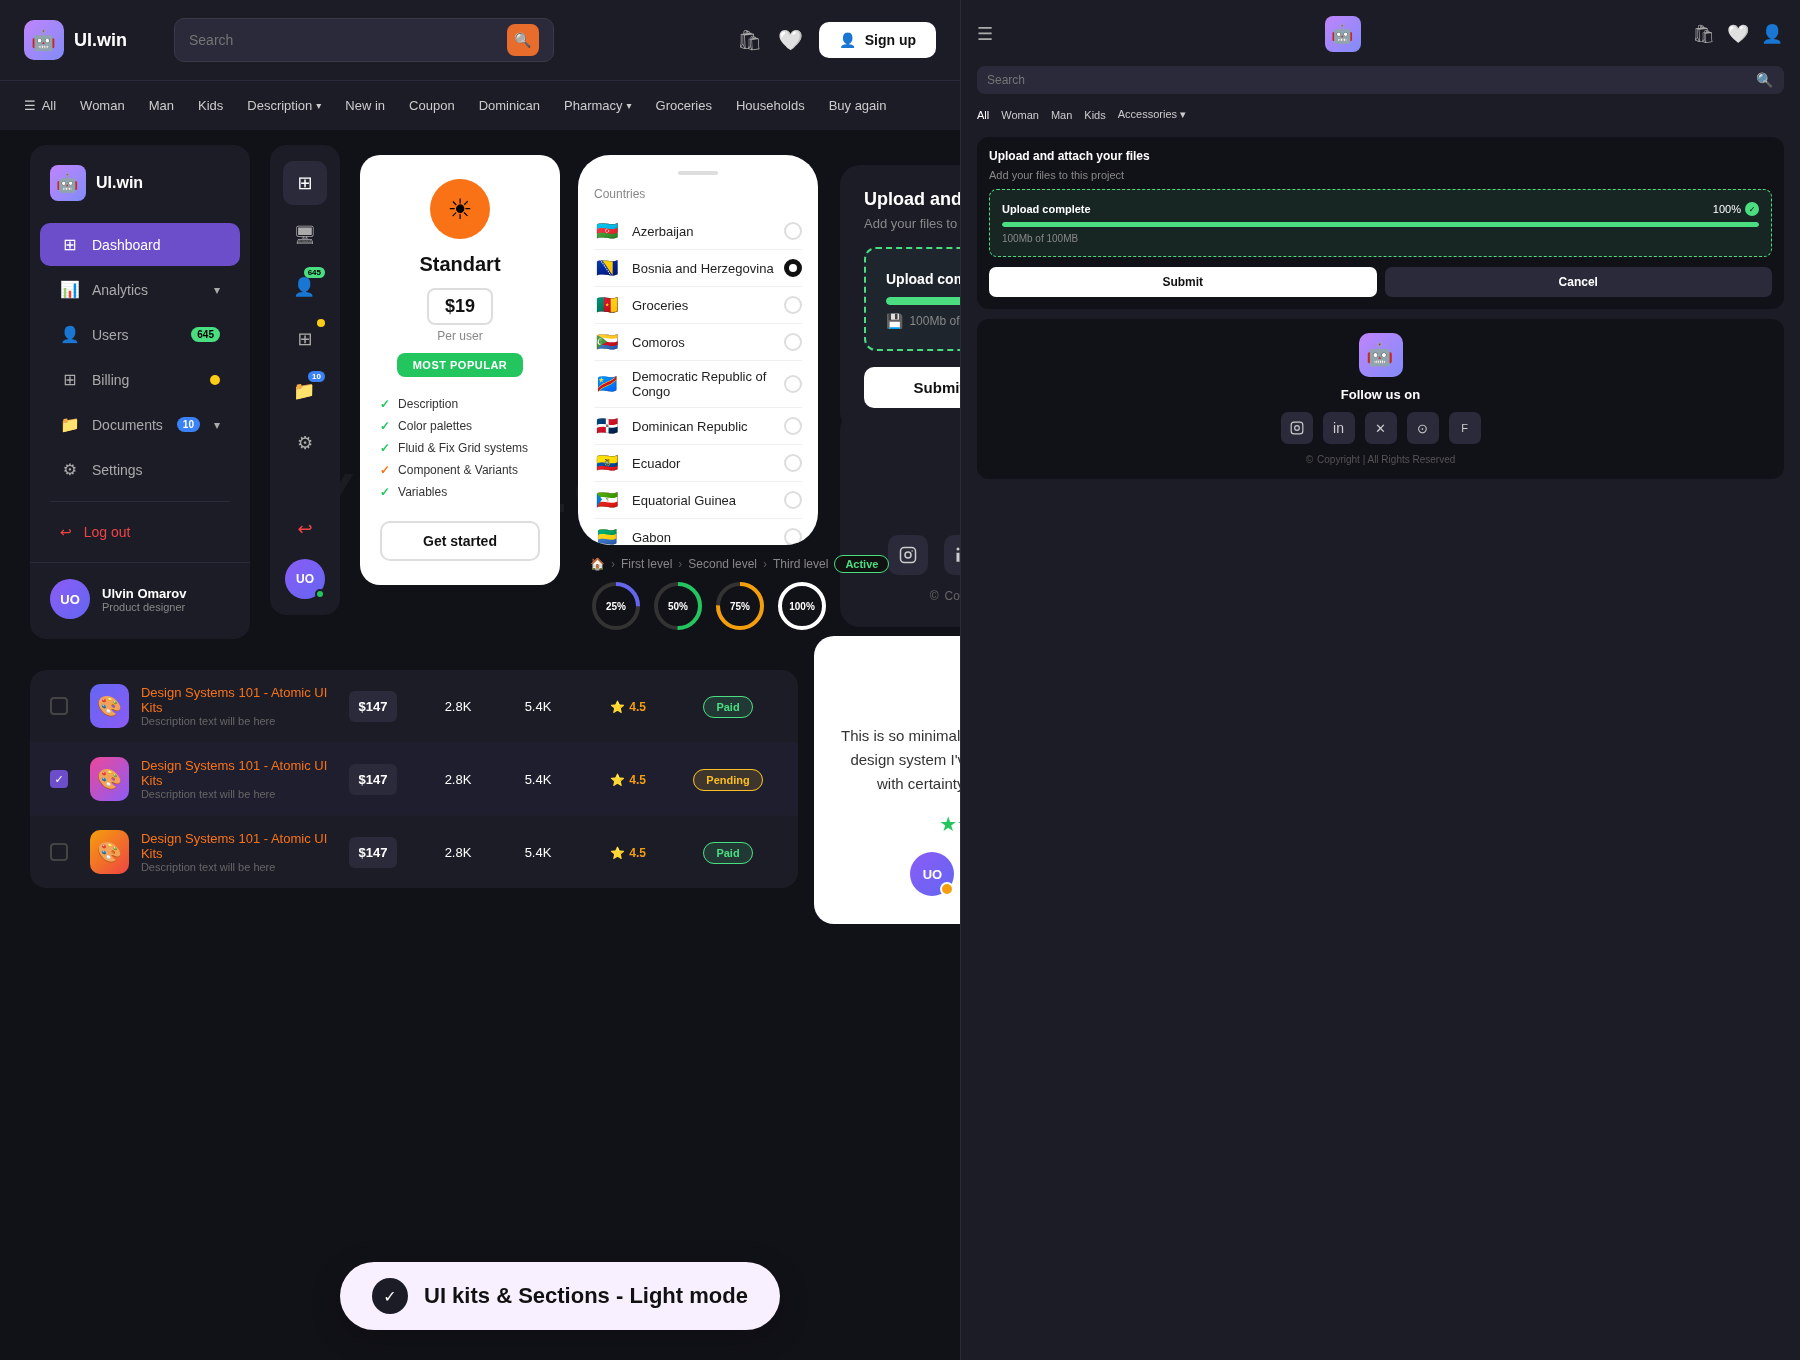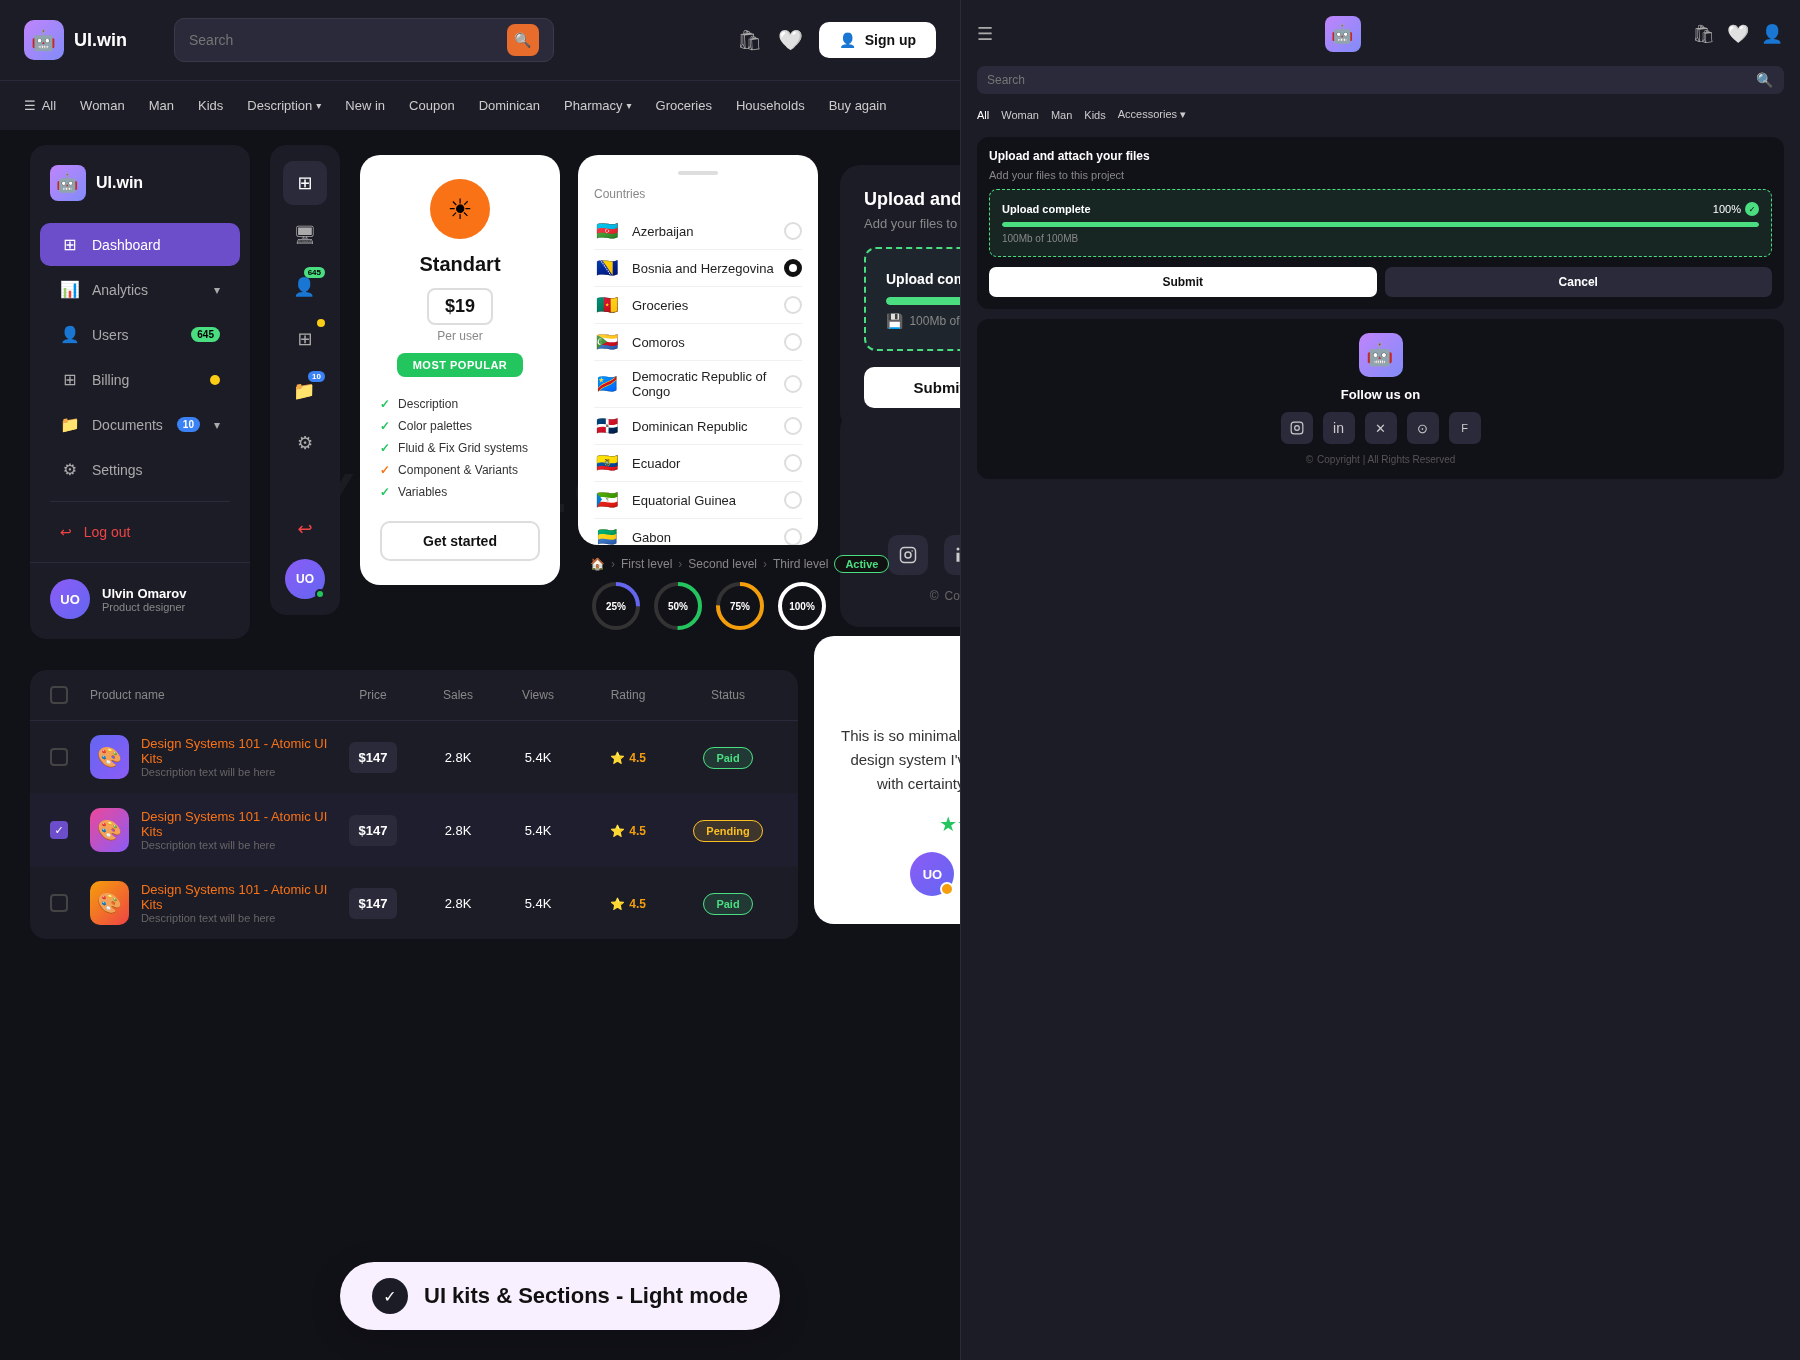--- a/index.html
+++ b/index.html
@@ -372,21 +372,21 @@
       width: 100%;
       font-size: 14px;
       font-weight: 600;
       cursor: pointer;
       color: #111;
     }
 
     
     .countries-card {
       background: #fff;
-      border-radius: 20px;
+      border-radius: 32px;
       width: 240px;
       position: absolute;
       top: 155px;
       left: 578px;
       padding: 16px;
       max-height: 390px;
       overflow: hidden;
     }
     .countries-title {
       color: #888;
@@ -1217,31 +1217,20 @@
 
   <div class="arc-wrapper">
     <svg class="arc-svg" width="52" height="52" viewBox="0 0 52 52">
       <circle cx="26" cy="26" r="22" fill="none" stroke="#fff" stroke-width="4"></circle>
     </svg>
     <span class="arc-label">100%</span>
   </div>
 </div>
 
 <div class="table-section">
-  <div class="table-header">
-    <div class="th-check">
-      <div class="checkbox-custom"></div>
-    </div>
-    <div class="th-name">Product name</div>
-    <div class="th-price">Price</div>
-    <div class="th-sales">Sales</div>
-    <div class="th-views">Views</div>
-    <div class="th-rating">Rating</div>
-    <div class="th-status">Status</div>
-  </div>
 
   <div class="table-row">
     <div class="td-check">
       <div class="checkbox-custom"></div>
     </div>
     <div class="td-name">
       <div class="product-thumb product-thumb-1" style="background:linear-gradient(135deg,#6366f1,#8b5cf6);display:flex;align-items:center;justify-content:center;font-size:20px;color:#fff">🎨</div>
       <div class="product-info">
         <div class="prod-name">Design Systems 101 - Atomic UI Kits</div>
         <div class="prod-desc">Description text will be here</div>

